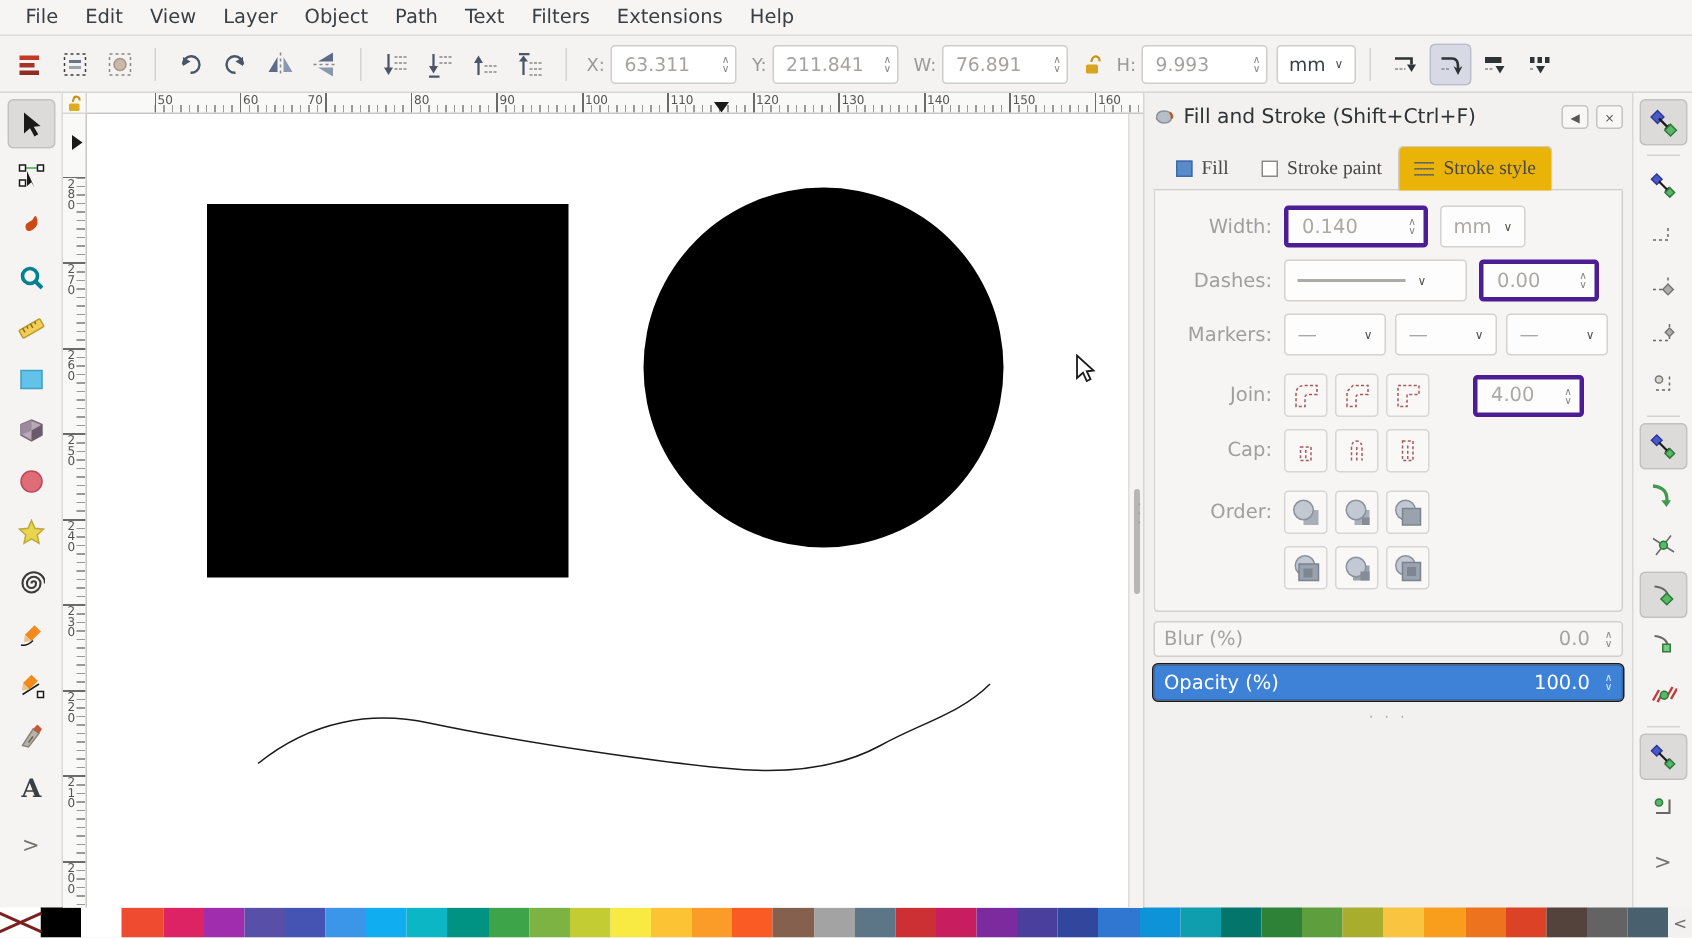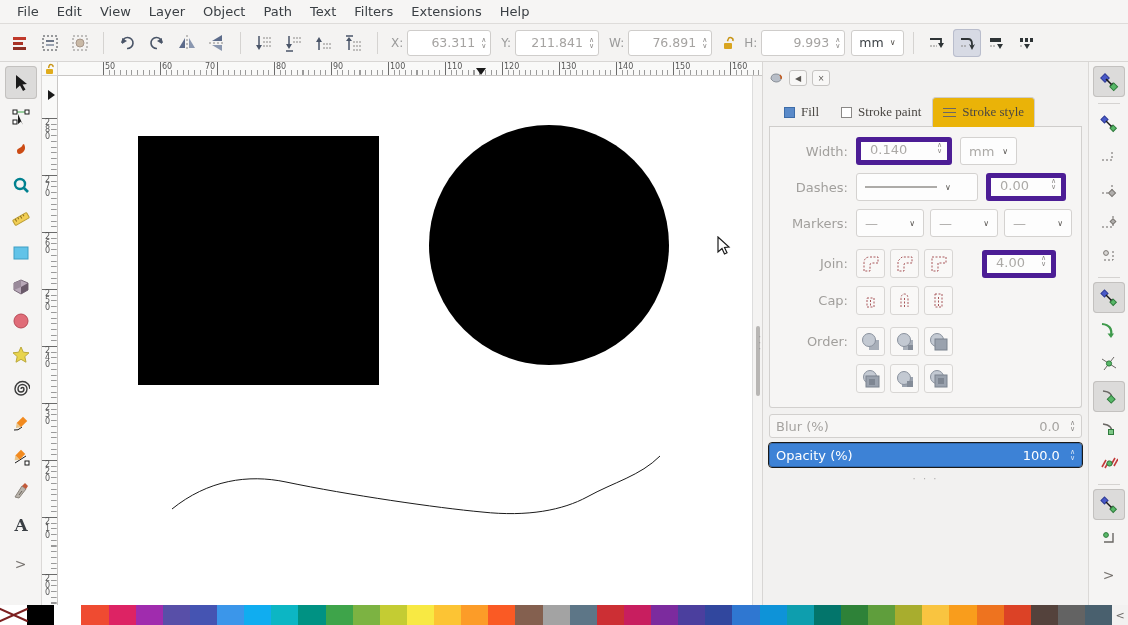--- a/index.html
+++ b/index.html
@@ -16,21 +16,21 @@
   .toolbar { height:38px; background:#f4f3f2; border-bottom:1px solid #d8d6d4;
     display:flex; align-items:center; padding:0 6px; gap:2px; }
   .tb-btn { width:28px; height:28px; display:flex; align-items:center; justify-content:center;
     border-radius:4px; }
   .tb-btn.pressed { background:#d7dae4; box-shadow:inset 0 0 0 1px #b9bdcc; }
   .tb-sep { width:1px; height:22px; background:#d5d3d1; margin:0 7px; }
   .spin-group { display:flex; align-items:center; gap:4px; margin:0 4px; }
   .spin-label { color:#9a9a9a; font-size:12px; }
   .entry { background:#fff; border:1px solid #cfcdcb; border-radius:3px; height:26px;
     display:flex; align-items:center; padding:0 4px 0 8px; color:#a5a3a1; font-size:12.5px; }
-  .entry .val { flex:1;text-align:right; }
+  .entry .val { flex:1; }
   .spin-arrows { display:flex; flex-direction:column; line-height:6px; font-size:7px;
     color:#8a8886; margin-left:6px; }
   .unit-dd { background:#fff; border:1px solid #cfcdcb; border-radius:3px; height:26px;
     display:flex; align-items:center; gap:6px; padding:0 7px; color:#3a3f44; font-size:12.5px; }
   .dd-arrow { font-size:8px; color:#55524e; }
 
   
   .main { display:flex; height:543px; }
 
   
@@ -91,22 +91,22 @@
   .tab-icon-fill { width:11px; height:11px; background:#5a8ac9; border:1px solid #3d6ca8; }
   .tab-icon-stroke { width:11px; height:11px; background:#fff; border:1px solid #8a8886; }
   .tab-icon-style { width:13px; height:11px; display:flex; flex-direction:column; justify-content:space-between; padding:1px 0; }
   .tab-icon-style i { display:block; height:1px; background:#6a6764;
     border-bottom:1px dotted #6a6764; }
 
   .group-box { border:1px solid #d2d0ce; border-top:none; background:#f6f5f4; border-radius:0 0 3px 3px;
     padding:10px 6px 12px 0; }
   .prow { display:flex; align-items:center; margin:0 0 8px 0; }
   .plabel { width:86px; text-align:right; padding-right:8px; color:#a19f9c; font-size:13px; flex:none; }
-  .p-entry { background:#fdfdfd; border:5px solid #4c1d95; border-radius:3px; height:28px;
-    display:flex; align-items:flex-start; padding:0 5px 0 9px; color:#aba9a6; font-size:13px; }
+  .p-entry { background:#fdfdfd; border:3px solid #4c1d95; border-radius:3px; height:28px;
+    display:flex; align-items:center; padding:0 5px 0 9px; color:#aba9a6; font-size:13px; }
   .p-dd { background:#fdfdfd; border:1px solid #d4d2d0; border-radius:3px; height:28px;
     display:flex; align-items:center; gap:8px; padding:0 8px; color:#aba9a6; font-size:13px; }
   .dashline { width:72px; height:2px; background:#adaba8; }
   .icon-btn { width:29px; height:29px; border:1px solid #d8d6d4; border-radius:3px; background:#f9f8f7;
     display:flex; align-items:center; justify-content:center; margin-right:5px; }
   .slider-row { position:relative; border:1px solid #d2d0ce; border-radius:3px; background:#f7f6f5;
     height:24px; display:flex; align-items:center; padding:0 6px; margin-bottom:5px; }
   .slider-row .sl { flex:1; color:#a5a3a0; font-size:13px; }
   .slider-row .sv { color:#a5a3a0; font-size:13px; margin-right:10px; }
   .slider-row.opacity { background:#3d82d6; border-color:#2f6ab2; outline:1px solid #1a1a1a; }
@@ -486,20 +486,21 @@
       <div class="grip-dots">·<br>·<br>·</div>
     </div>
   </div>
 
   <div class="panel">
     <div class="panel-header">
       <svg width="15" height="14">
           <path d="M2 8 Q2 3 7 3 Q12 3 12 7 Q12 11 7 11 Q4 11 2 8 Z" fill="#b8bec8" stroke="#8a9098"></path>
           <path d="M11 4 Q13 6 12 8" fill="none" stroke="#c25a1e" stroke-width="1.6"></path>
         </svg>
+      <span class="panel-title">Fill and Stroke (Shift+Ctrl+F)</span>
       <span class="ph-btn">◀</span>
       <span class="ph-btn">×</span>
     </div>
 
     <div class="tabs">
       <div class="tab">
         <span class="tab-icon-fill"></span>
         <span>Fill</span>
       </div>
       <div class="tab">

